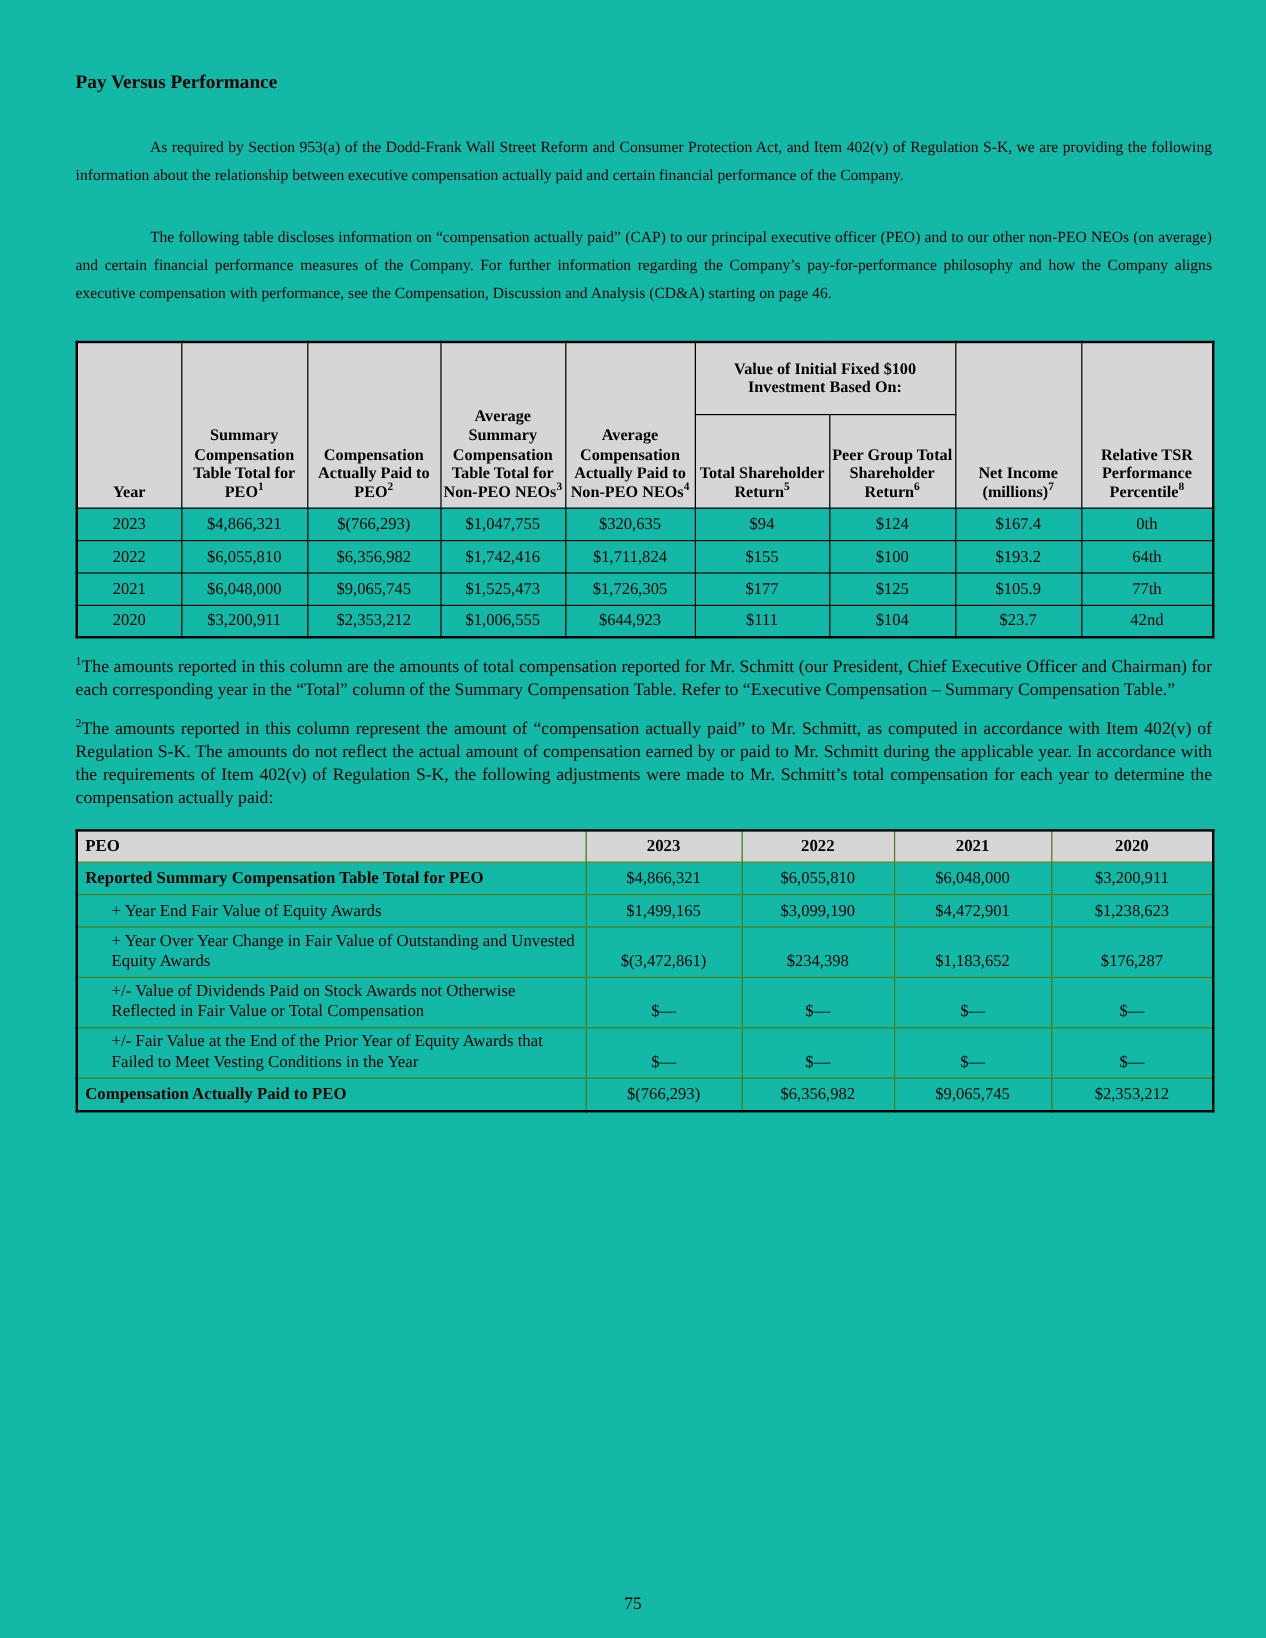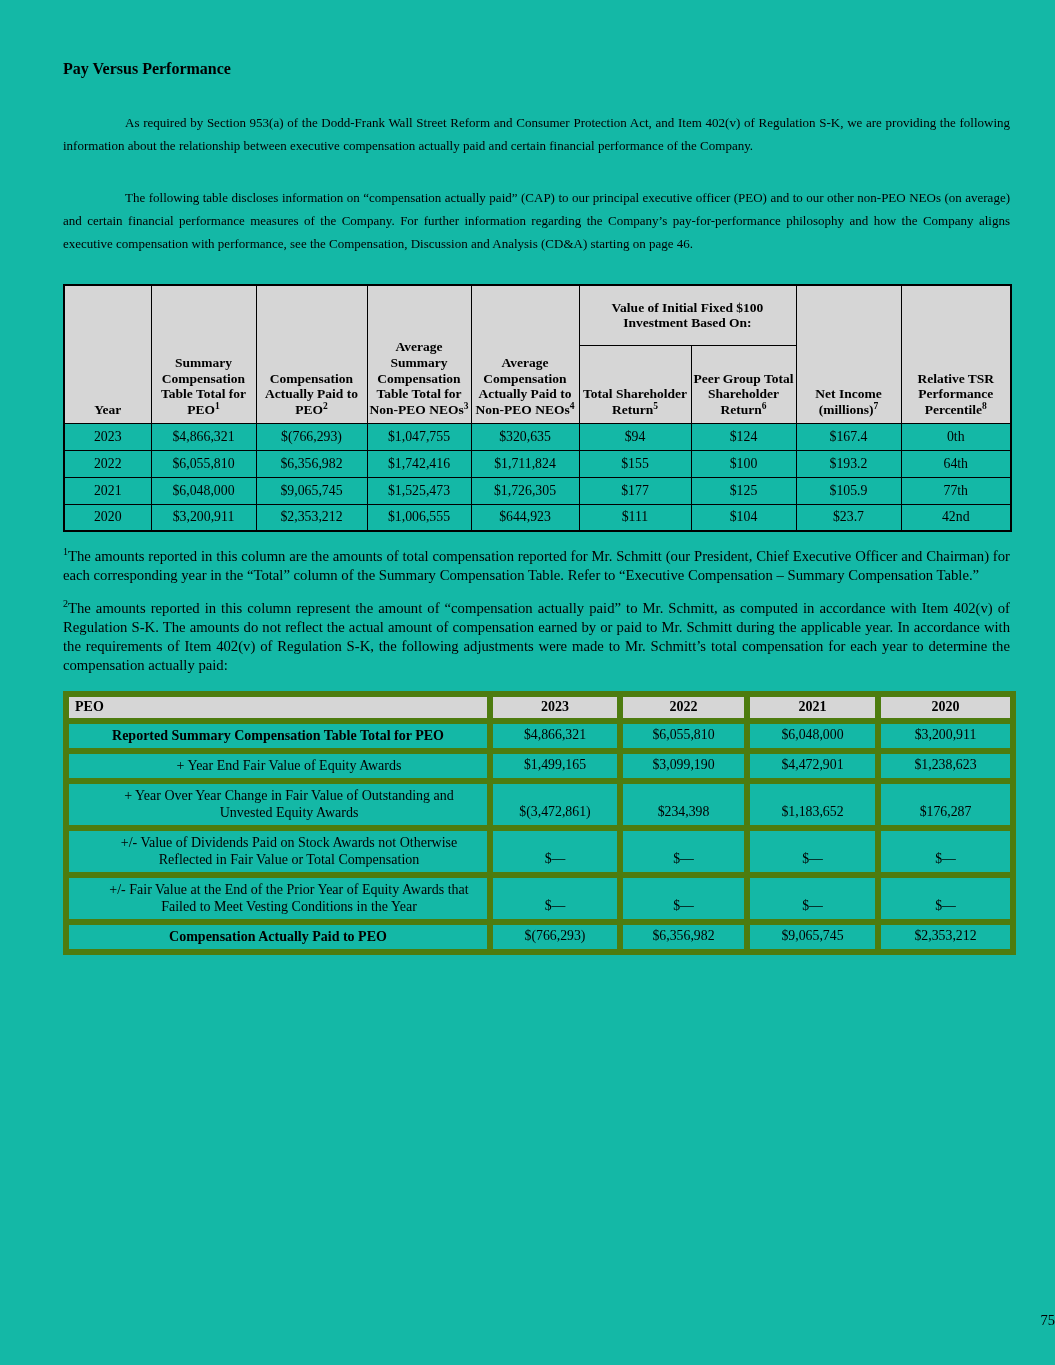--- a/index.html
+++ b/index.html
@@ -67,53 +67,53 @@
   .footnotes-wrap { margin-top: 10px; }
 
   
   table.adj {
     border-collapse: collapse;
     table-layout: fixed;
     width: 947px;
     border: 2px solid #000;
     margin-top: 16px;
   }
-  table.adj th, table.adj td { border: 6px solid #4d7c0f; }
+  table.adj th, table.adj td { border: 1px solid #4d7c0f; }
   table.adj th {
     background: #d6d6d6;
     font-weight: bold;
     font-size: 14px;
     height: 27px;
     padding: 2px 6px;
     text-align: center;
     vertical-align: middle;
   }
   table.adj th.label-head { text-align: left; }
   table.adj td.label {
     font-size: 14px;
-    text-align: center;
+    text-align: left;
     padding: 3px 6px 4px 6px;
     vertical-align: bottom;
     line-height: 17px;
     height: 27px;
   }
   table.adj td.label.indent { padding-left: 28px; }
   table.adj td.label.bold { font-weight: bold; }
   table.adj td.val {
     font-size: 13.8px;
     text-align: center;
     vertical-align: bottom;
     padding: 2px 3px 5px 3px;
   }
 
   .page-number {
     position: absolute;
     left: 0; right: 0;
-    bottom: 36px;
-    text-align: right;
+    bottom: 19px;
+    text-align: center;
     font-size: 14.5px;
   }
 </style>
 </head>
 <body>
 
 <div class="page">
   <div class="content">
 
     <h1 class="doc-title">Pay Versus Performance</h1>

